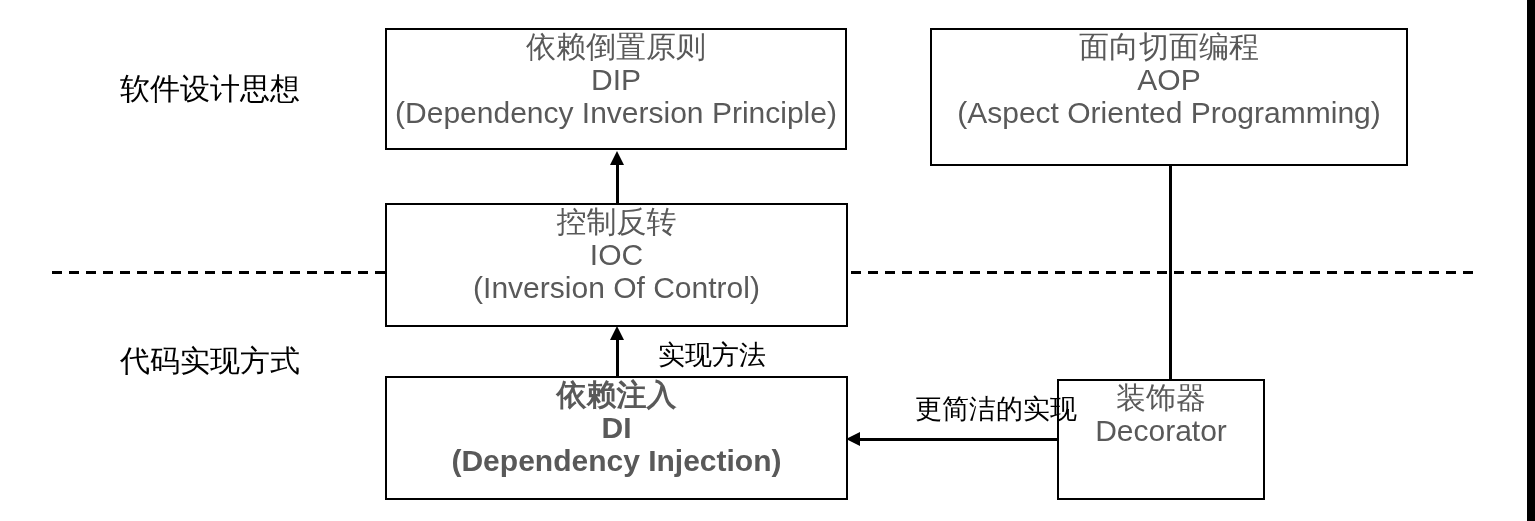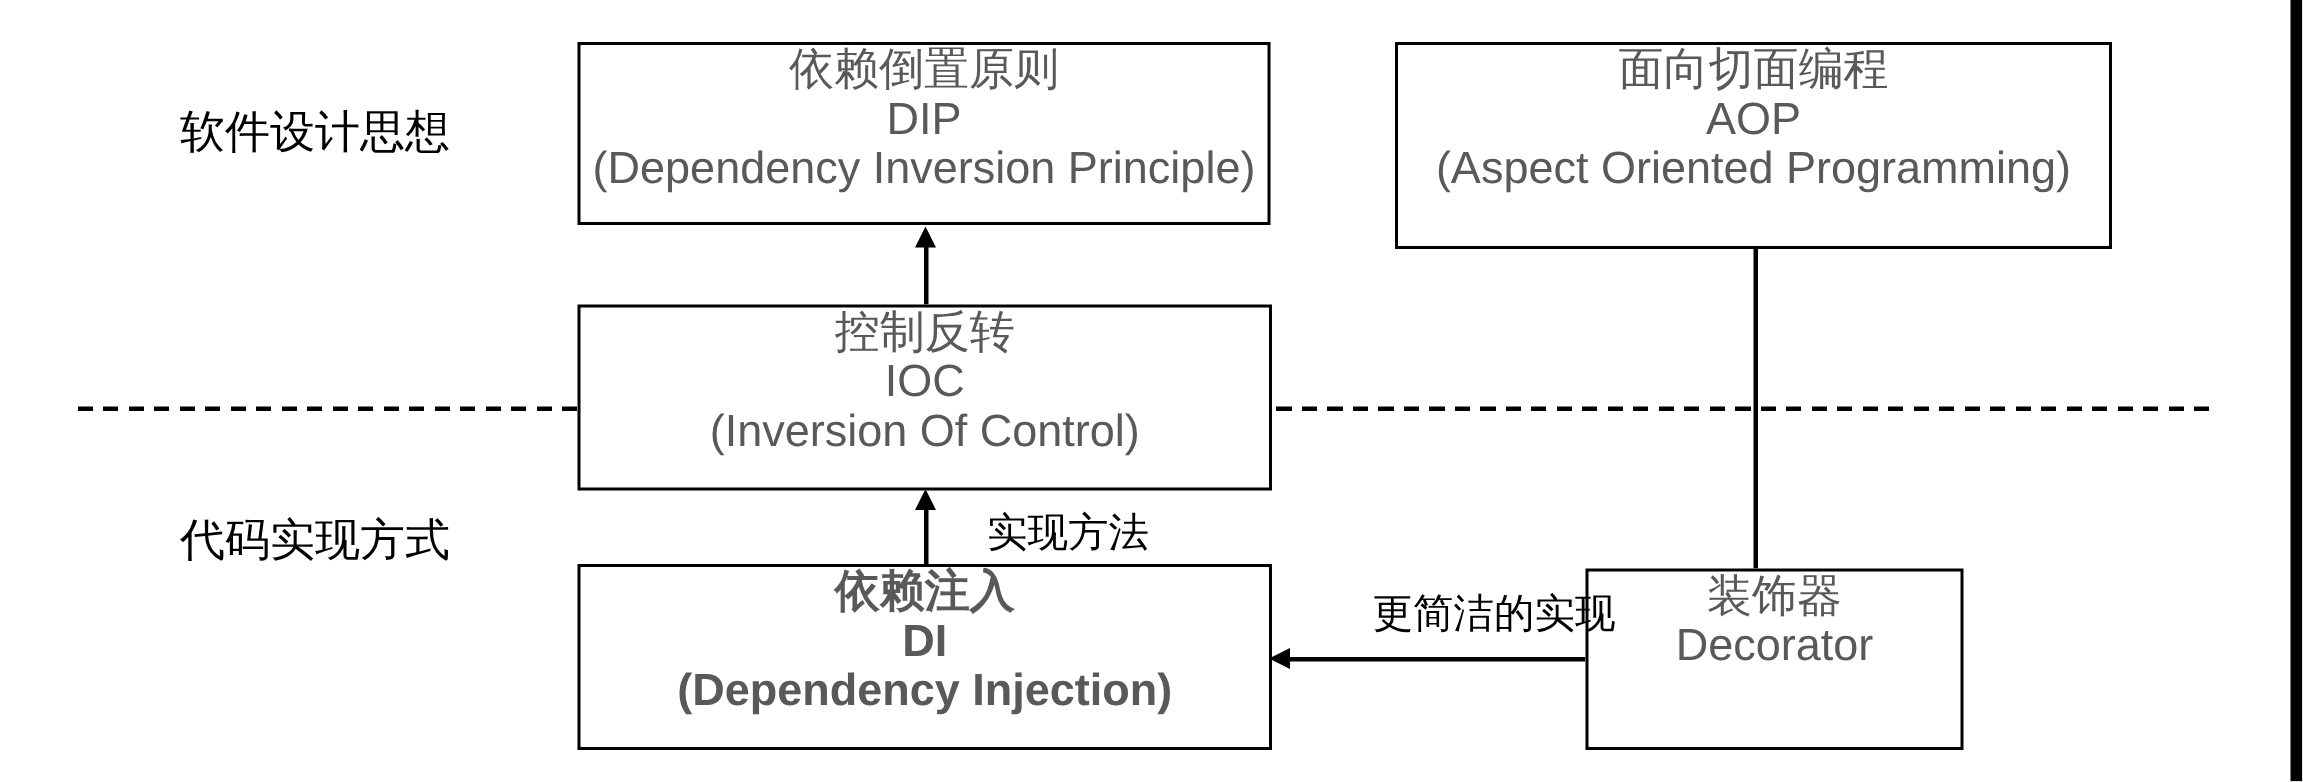--- a/index.html
+++ b/index.html
@@ -50,21 +50,21 @@
     font-size: 30px;
     line-height: 33px;
     z-index: 3;
   }
   .node.bold { font-weight: bold; }
 
   .node-dip       { left: 385px;  top: 28px;  width: 462px; height: 122px; }
   .node-aop       { left: 930px;  top: 28px;  width: 478px; height: 138px; }
   .node-ioc       { left: 385px;  top: 203px; width: 463px; height: 124px; }
   .node-di        { left: 385px;  top: 376px; width: 463px; height: 124px; }
-  .node-decorator { left: 1057px; top: 379px; width: 252px; height: 121px; }
+  .node-decorator { left: 1057px; top: 379px; width: 208px; height: 121px; }
 
   
   .section-label {
     position: absolute;
     color: #000000;
     font-weight: normal;
     font-size: 30px;
     line-height: 34px;
     white-space: nowrap;
     z-index: 3;

